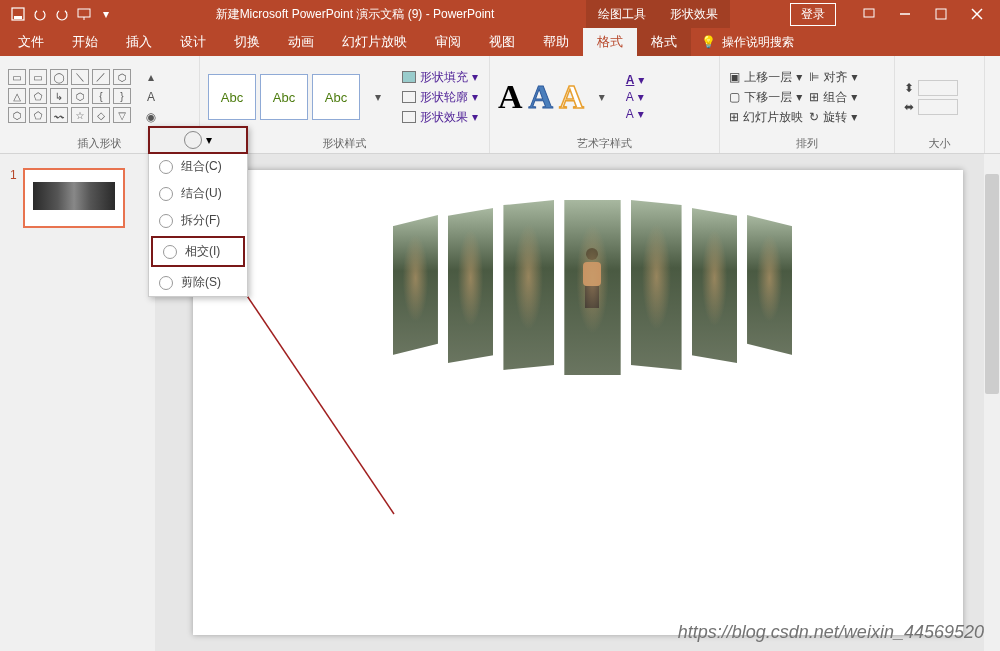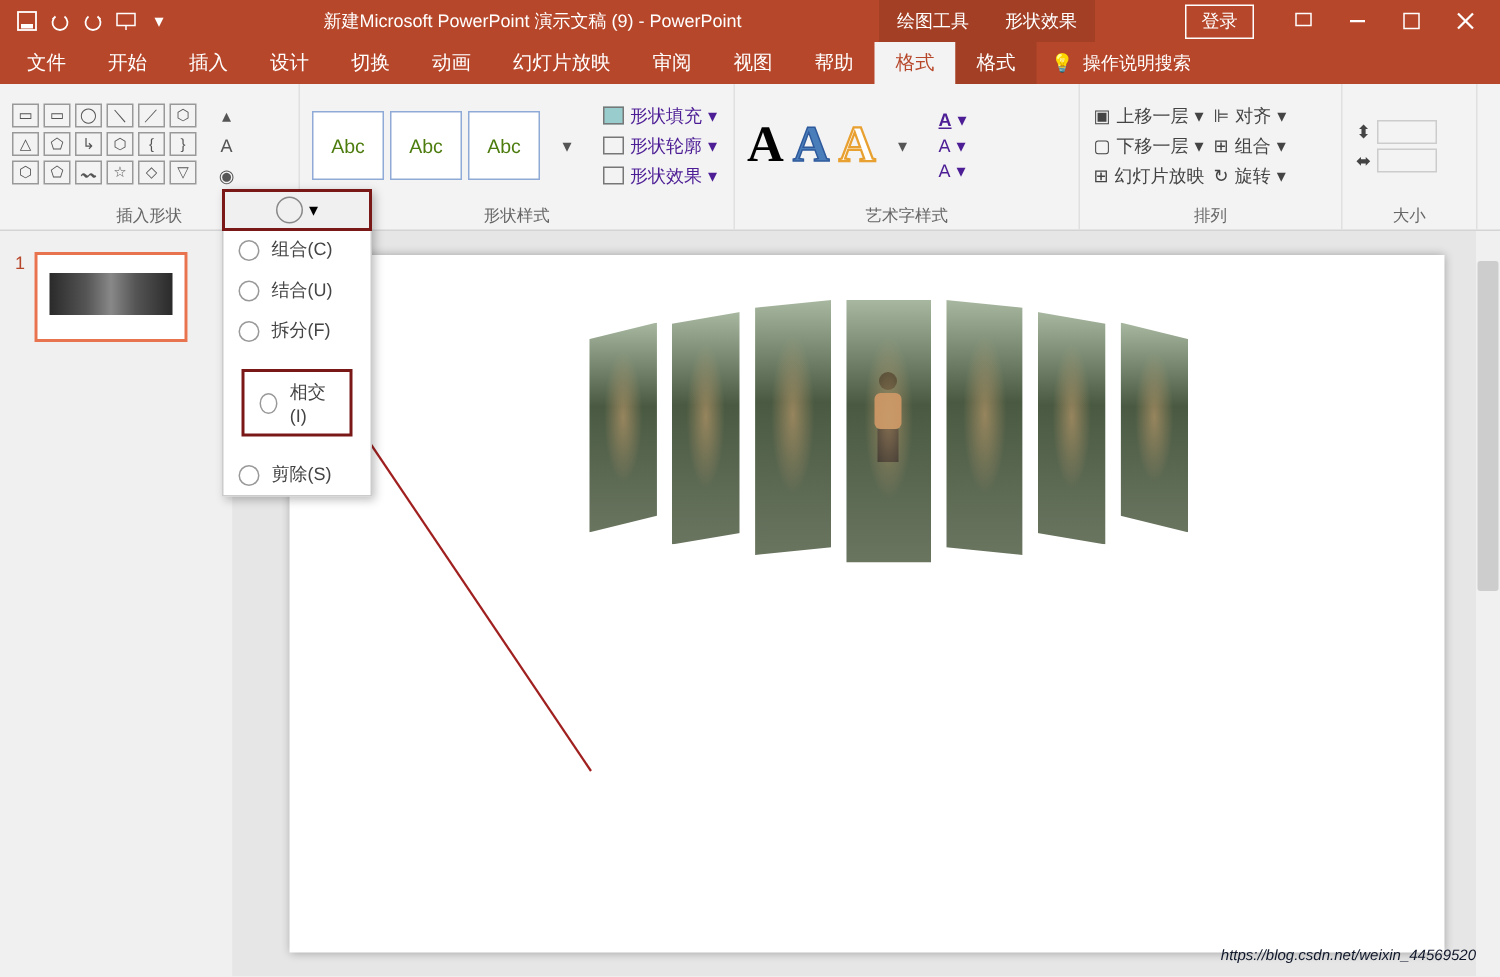--- a/index.html
+++ b/index.html
@@ -55,24 +55,24 @@
 .p6{width:50px;height:155px;margin-top:8px;clip-path:polygon(0 0,100% 5%,100% 100%,0 95%)}
 .p7{width:50px;height:140px;margin-top:15px;clip-path:polygon(0 0,100% 8%,100% 100%,0 92%)}
 .person{position:absolute;top:48px;left:50%;transform:translateX(-50%);width:26px;height:60px}
 .person-head{width:12px;height:12px;background:#3a3a2a;border-radius:50%;margin:0 auto}
 .person-body{width:18px;height:24px;background:#c89060;margin:2px auto 0;border-radius:4px}
 .person-legs{width:14px;height:22px;background:#2a2a2a;margin:0 auto}
 .dropdown{position:absolute;top:126px;left:148px;width:100px;background:#fff;border:1px solid #ccc;box-shadow:2px 2px 6px rgba(0,0,0,0.25);z-index:50}
 .dd-top{height:28px;border:2px solid #7a1818;background:#f0f0f0;display:flex;align-items:center;justify-content:center;margin:-1px}
 .dd-circ{width:18px;height:18px;border:1px solid #888;border-radius:50%;position:relative}
 .dd-item{padding:5px 10px;display:flex;align-items:center;gap:8px;color:#444;font-size:12px}
-.dd-item.hi{border:2px solid #7a1818;margin:12px}
+.dd-item.hi{border:2px solid #7a1818;margin:2px}
 .dd-ico{width:14px;height:14px;border:1px solid #999;border-radius:50%}
 .arrow-line{position:absolute;top:224px;left:194px;width:220px;height:300px;z-index:40;pointer-events:none}
-.watermark{position:absolute;bottom:8px;right:16px;color:#0f172a;font-size:10px;font-style:italic}
+.watermark{position:absolute;bottom:8px;right:16px;color:#737373;font-size:18px;font-style:italic}
 .vscroll{position:absolute;right:0;top:154px;bottom:0;width:16px;background:#f0f0f0}
 .vthumb{width:14px;height:220px;background:#cdcdcd;margin:20px auto 0;border-radius:2px}
 svg{display:block}
 </style>
 </head>
 <body>
 
 <div class="title-bar">
   <div class="qat">
     <div class="qat-btn">

